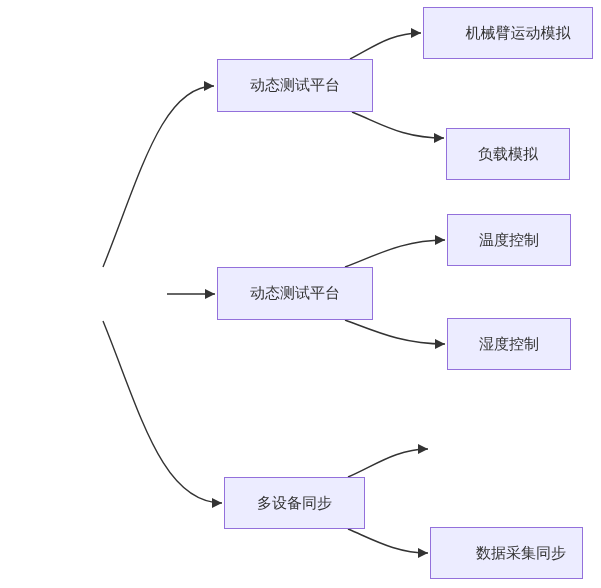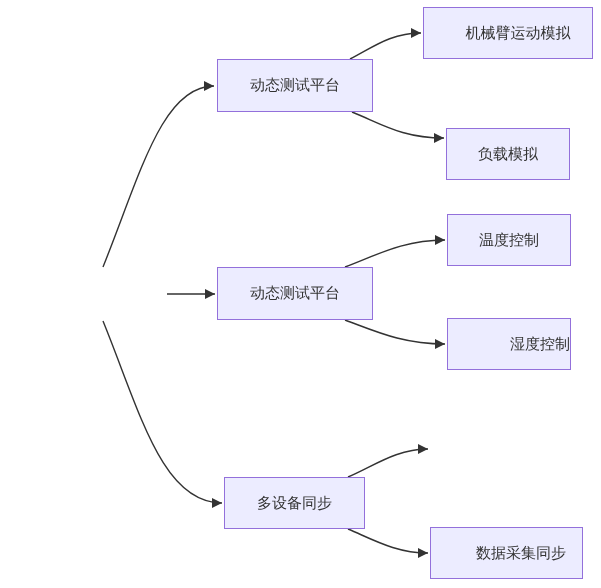--- a/index.html
+++ b/index.html
@@ -33,21 +33,21 @@
     fill: none;
     stroke: #333333;
     stroke-width: 1.4px;
   }
   #n-root  { left: 12px;  top: 267px; width: 155px; height: 54px; }
   #n-dyn   { left: 217px; top: 59px;  width: 156px; height: 53px; }
   #n-arm   { left: 423px; top: 7px;   width: 170px; height: 52px; padding-left: 20px; }
   #n-load  { left: 446px; top: 112px; width: 124px; height: 52px; margin-top: 16px; }
   #n-env   { left: 217px; top: 267px; width: 156px; height: 53px; }
   #n-temp  { left: 447px; top: 214px; width: 124px; height: 52px; }
-  #n-humid { left: 447px; top: 318px; width: 124px; height: 52px; justify-content: flex-end; }
+  #n-humid { left: 447px; top: 318px; width: 124px; height: 52px; }
   #n-multi { left: 224px; top: 477px; width: 141px; height: 52px; font-family: Liberation Serif, serif; }
   #n-tsync { left: 430px; top: 423px; width: 153px; height: 52px; }
   #n-dsync { left: 430px; top: 527px; width: 153px; height: 52px; padding-left: 29px; }
 </style>
 </head>
 <body>
 
 <div id="diagram">
 
   <svg id="edge-layer" viewBox="0 0 601 588" xmlns="http://www.w3.org/2000/svg">

